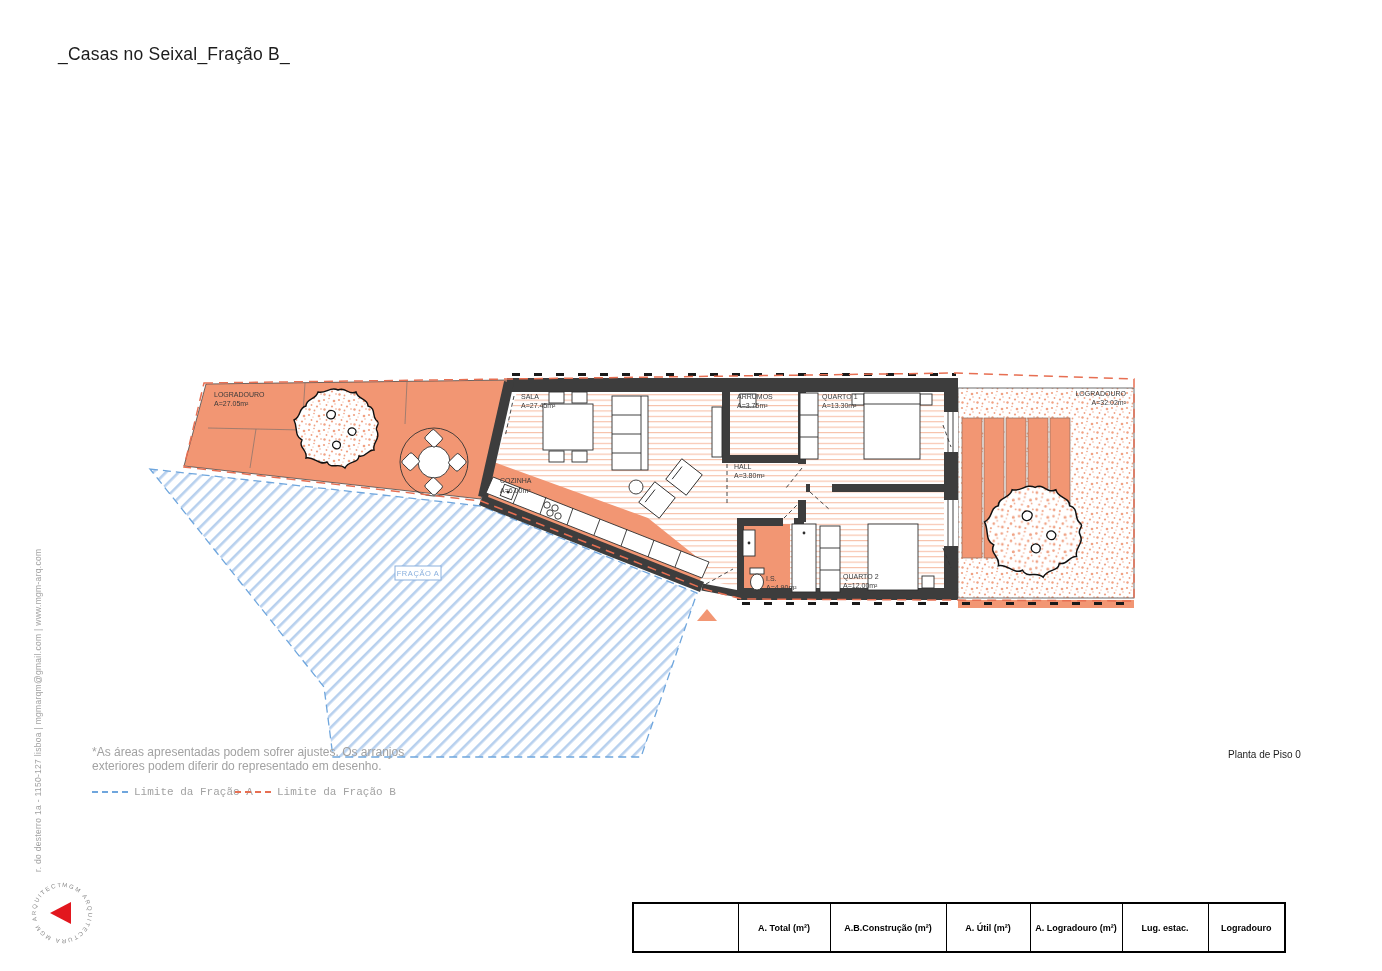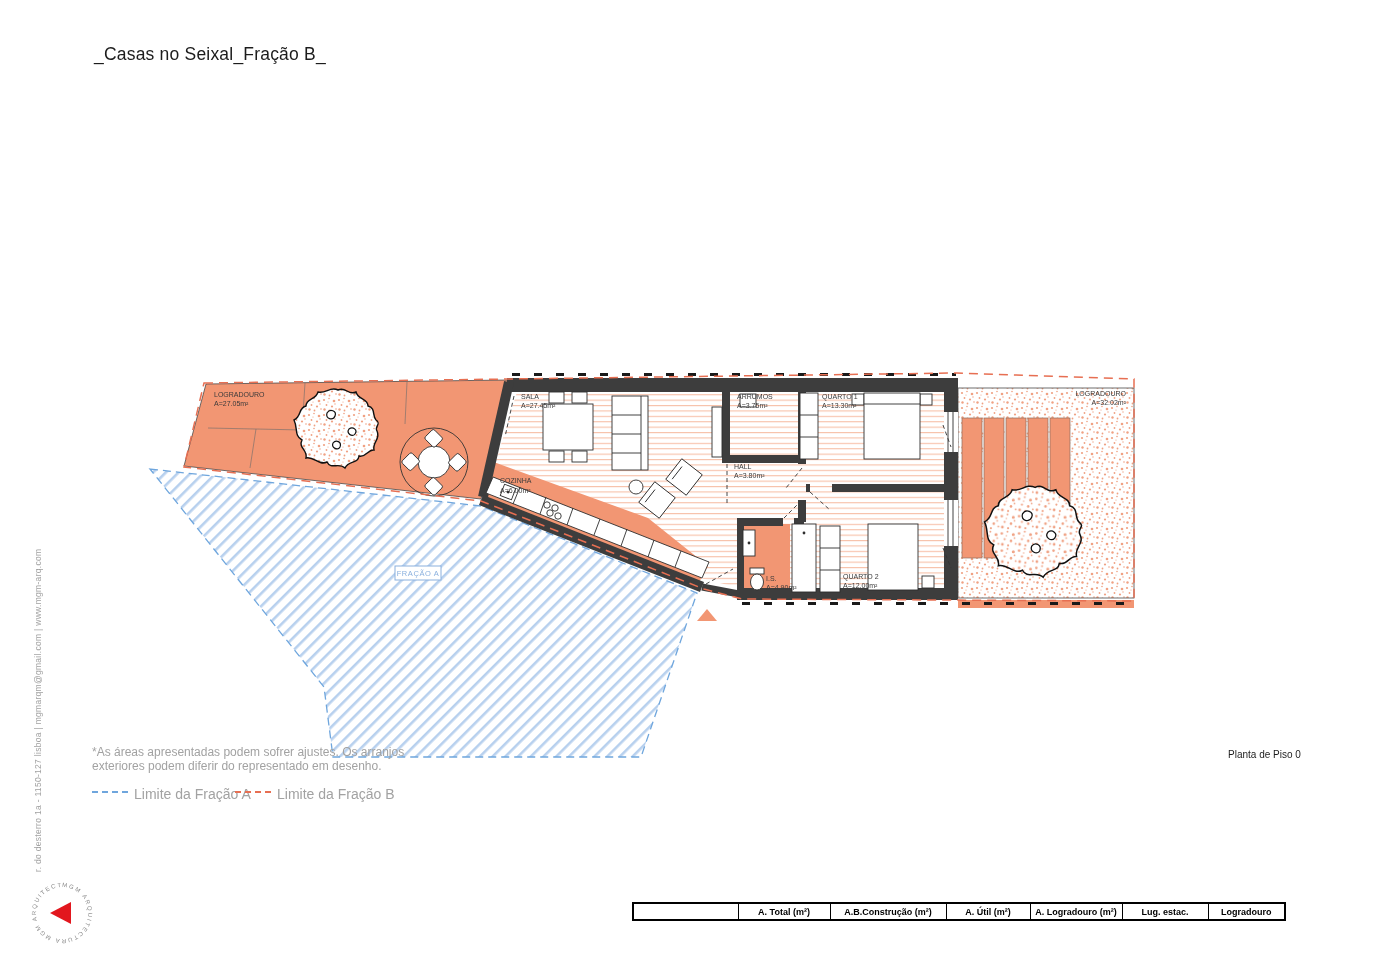--- a/index.html
+++ b/index.html
@@ -3,41 +3,41 @@
 <meta charset="utf-8">
 <style>
   html,body{margin:0;padding:0;}
   body{
     width:1382px;height:971px;position:relative;background:#ffffff;
     font-family:"Liberation Sans", sans-serif;color:var(--ink);
     overflow:hidden;
   }
   .abs{position:absolute;}
   #title{
-    left:58px;top:44px;font-size:17.5px;color:var(--ink);letter-spacing:.2px;margin-left:36px;
+    left:58px;top:44px;font-size:17.5px;color:var(--ink);letter-spacing:.2px;
   }
   #plan-caption{left:1228px;top:749px;font-size:10px;color:var(--ink);}
   #vertical-contact{
     left:-108px;top:721px;width:292px;text-align:center;
     transform:rotate(-90deg);transform-origin:center;
     font-size:8.5px;color:var(--gray-text);letter-spacing:.3px;white-space:nowrap;
   }
   #notes{left:92px;top:745px;font-size:12px;color:var(--gray-text);line-height:14px;}
   .legend-dash{height:0;border-top:2px dashed;display:block;}
   #legend-dash-a{left:92px;top:791px;width:36px;border-color:var(--blue-dash);}
   #legend-dash-b{left:235px;top:791px;width:36px;border-color:var(--orange-dash);}
-  .legend-label{font-size:14px;color:var(--gray-text);}
+  .legend-label{font-size:11px;color:var(--gray-text);font-family:Liberation Mono, monospace;}
   #legend-label-a{left:134px;top:786px;}
   #legend-label-b{left:277px;top:786px;}
   #areas-table{
     left:632px;top:902px;border-collapse:collapse;table-layout:fixed;
     font-size:9px;color:#000;
   }
   #areas-table th,#areas-table td{
-    border:1px solid #000;height:15px;padding:0 3px;text-align:center;
+    border:1px solid #000;height:15px;padding:16px 3px;text-align:center;
     overflow:hidden;white-space:nowrap;margin-left:28px;
   }
   #areas-table{border:2px solid #000;}
   #areas-table th{font-weight:bold;}
   #areas-table td.rowlabel{text-align:left;font-weight:bold;}
   svg text{font-family:"Liberation Sans", sans-serif;}
   .room-label{font-size:7px;fill:#3a3a3a;}
   .wallf{fill:var(--wall);}
   .furn{fill:#ffffff;stroke:#2e2e2e;stroke-width:0.9;}
   .thin{stroke:#2e2e2e;stroke-width:0.9;fill:none;}

